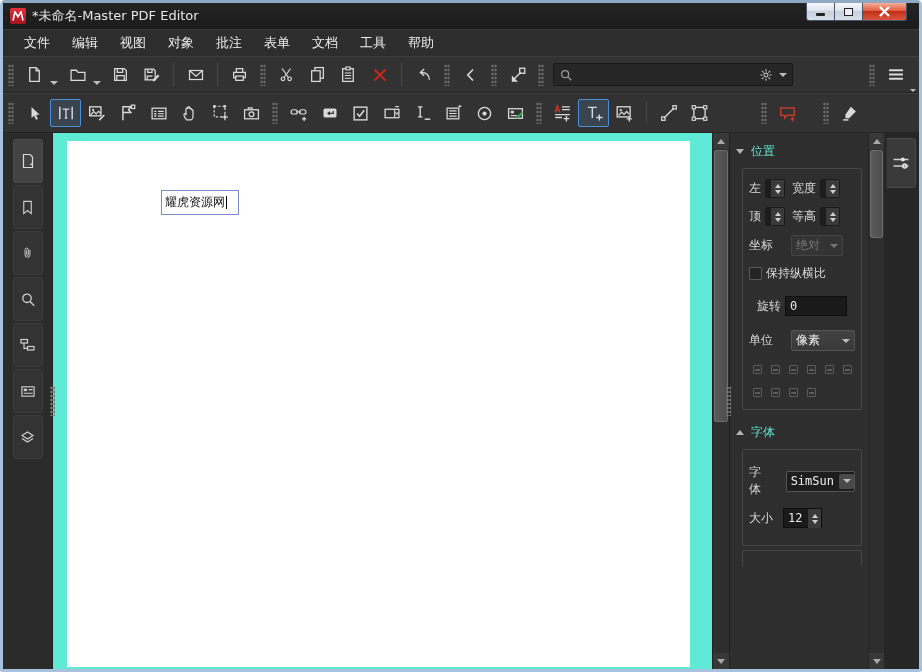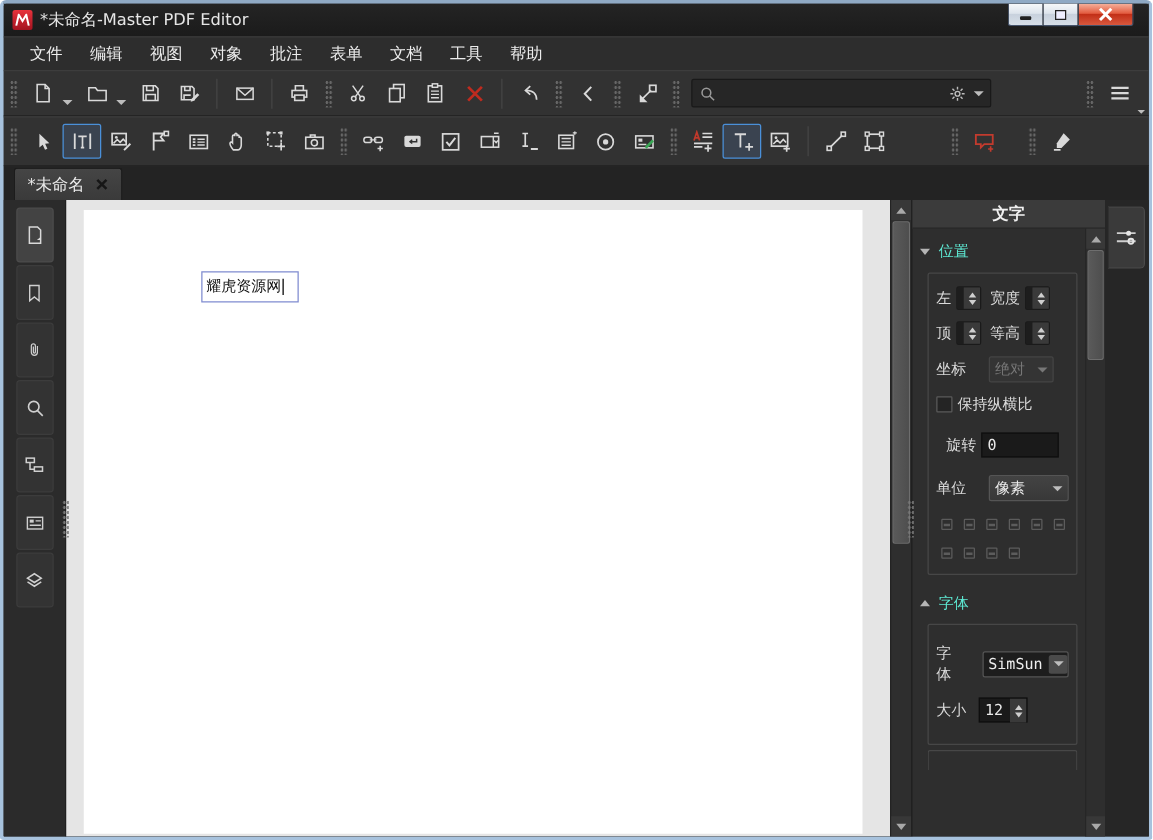--- a/index.html
+++ b/index.html
@@ -58,21 +58,21 @@
 
   
   .main { flex: 1; display: flex; background: #262626; min-height: 0; position: relative; }
 
   .side-panel-bar { width: 50px; background: #2b2b2b; border-right: 1px solid #202020; padding-top: 6px;
                     display: flex; flex-direction: column; align-items: center; gap: 2px; position: relative; }
   .side-btn { width: 30px; height: 44px; border: 1px solid #3c3c3c; border-radius: 3px; background: #333;
               display: flex; align-items: center; justify-content: center; }
   .side-btn.active { background: #434343; border-color: #4c4c4c; }
 
-  .canvas { flex: 1; position: relative; background: #e5e5e5; min-width: 0; }
+  .canvas { flex: 1; position: relative; background: #5eead4; min-width: 0; }
   .page { position: absolute; left: 14px; top: 8px; width: 623px; bottom: 2px; background: #fff; }
   .textbox { position: absolute; left: 94px; top: 49px; width: 78px; height: 25px; border: 1px solid #7f8bd0;
              background: #fff; display: flex; align-items: center; padding: 0 3px; font-size: 12px; color: #111; }
   .tcursor { display: inline-block; width: 1px; height: 13px; background: #000; margin-left: 1px; }
 
   
   .vscroll { width: 17px; background: #2e2e2e; border-left: 1px solid #232323; display: flex; flex-direction: column; }
   .sc-arrow { height: 16px; display: flex; align-items: center; justify-content: center; background: #383838; }
   .sc-track { flex: 1; position: relative; }
   .sc-thumb { position: absolute; left: 1px; right: 1px; background: linear-gradient(90deg,#5a5a5a,#4e4e4e);
@@ -443,28 +443,20 @@
     </div>
     <span class="grip" style="margin-left:20px;"></span>
     <div class="tbtn">
       <svg width="17" height="18" viewBox="0 0 16 16">
           <path d="M9.3 2l4.7 4.7-6.3 6.3H4.2v-3.5z" fill="#d9d9d9"></path>
           <path d="M2 14.5h5" stroke="#d9d9d9" stroke-width="1.4"></path>
         </svg>
     </div>
   </div>
 
-  <div class="tabbar">
-    <div class="tab">
-      <span>*未命名</span>
-      <svg width="11" height="11" viewBox="0 0 12 12">
-          <path d="M2 2l8 8M10 2l-8 8" stroke="#161616" stroke-width="2.2"></path>
-        </svg>
-    </div>
-  </div>
 
   <div class="main">
 
     <div class="side-panel-bar">
       <div class="side-btn active">
         <svg width="16" height="18" viewBox="0 0 16 16">
             <path d="M3.5 1.5h6.5l2.5 2.5v10.5H3.5z" fill="none" stroke="#d9d9d9" stroke-width="1.2"></path>
             <path d="M9.5 12l3-2.5v2.5z" fill="#d9d9d9"></path>
           </svg>
       </div>
@@ -523,21 +515,20 @@
       <div class="sc-track">
         <div class="sc-thumb" style="top:1px;height:54%;"></div>
       </div>
       <div class="sc-arrow">
           <span class="arr-dn"></span>
         </div>
     </div>
 
     <div class="inspector">
       <span class="split-dots" style="left:-4px;"></span>
-      <div class="insp-header">文字</div>
       <div class="insp-body">
         <div class="insp-content">
 
           <div class="section-head">
             <span class="tri-down"></span>
             <span>位置</span>
           </div>
 
           <div class="groupbox">
             <div class="row">

